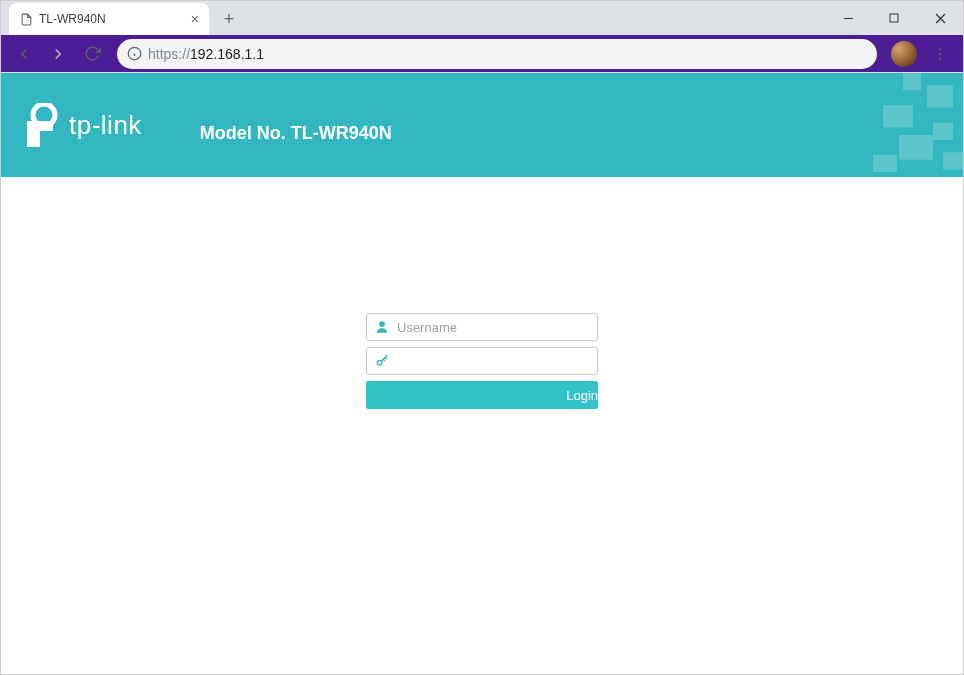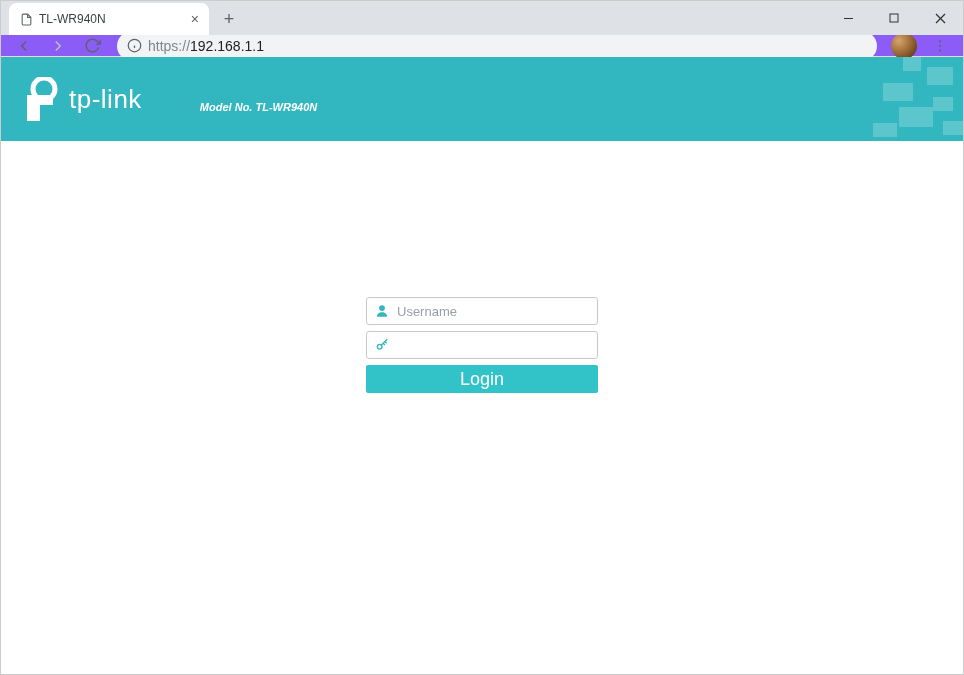--- a/index.html
+++ b/index.html
@@ -54,22 +54,22 @@
     display: flex;
     align-items: center;
   }
   .window-controls .wbtn {
     width: 46px; height: 30px;
     display: flex; align-items: center; justify-content: center;
     color:#555; cursor: pointer;
   }
 
   .toolbar {
-    height: 22px;
-    background: #8b5cf6;
+    height: 38px;
+    background: #4c1d95;
     border-bottom: 1px solid #e0e0e0;
     display: flex; align-items: center;
     padding: 0 8px;
     gap: 4px;
   }
   .nav-btn {
     width: 30px; height: 30px;
     display: flex; align-items: center; justify-content: center;
     color:#5f6368; border-radius: 50%; cursor: pointer;
   }
@@ -101,40 +101,40 @@
   
   .page {
     position: relative;
     width: 100%;
     height: calc(100% - 82px);
     background: #fff;
     overflow: hidden;
   }
   .banner {
     background: #32b7c0;
-    height: 84px;
+    height: 104px;
     position: relative;
     color: #fff;
     display: flex; align-items: center;
   }
   .logo-area {
     display: flex; align-items: center;
     margin-left: 22px;
     gap: 10px;
   }
   .logo-text { font-size: 26px; font-weight: 400; letter-spacing: 0.5px; }
   .logo-mark {
     position: relative;
     width: 36px; height: 44px;
   }
   .product-info {
     margin-left: 58px;
   }
   .product-title { font-size: 17px; font-weight: bold; }
-  .product-model { font-size: 11px; font-weight: bold; margin-top: 16px; font-style: italic; }
+  .product-model { font-size: 18px; font-weight: bold; margin-top: 16px; }
   .banner-deco {
     position: absolute; right: 0; top: 0; height: 100%; width: 180px;
     opacity: 0.6;
   }
   
   .login-wrap {
     position: absolute;
     left: 50%;
     top: 240px;
     transform: translateX(-50%);
@@ -158,22 +158,23 @@
     color:#8b5cf6;
     background: transparent;
   }
   .field input::placeholder { color:#9aa0a6; }
   .login-btn {
     height: 28px;
     background: #32c3c9;
     color: #fff;
     border: none;
     border-radius: 2px;
-    font-size: 18px;
+    font-size: 13px;
     cursor: pointer;
+    text-align: right;
   }
 </style>
 </head>
 <body>
 
 <div class="tabbar">
   <div class="tab">
     <span class="tab-favicon">
       <svg width="13" height="13" viewBox="0 0 24 24" fill="none" stroke="currentColor" stroke-width="2">
           <path d="M14 2H6a2 2 0 0 0-2 2v16a2 2 0 0 0 2 2h12a2 2 0 0 0 2-2V8z"></path>

